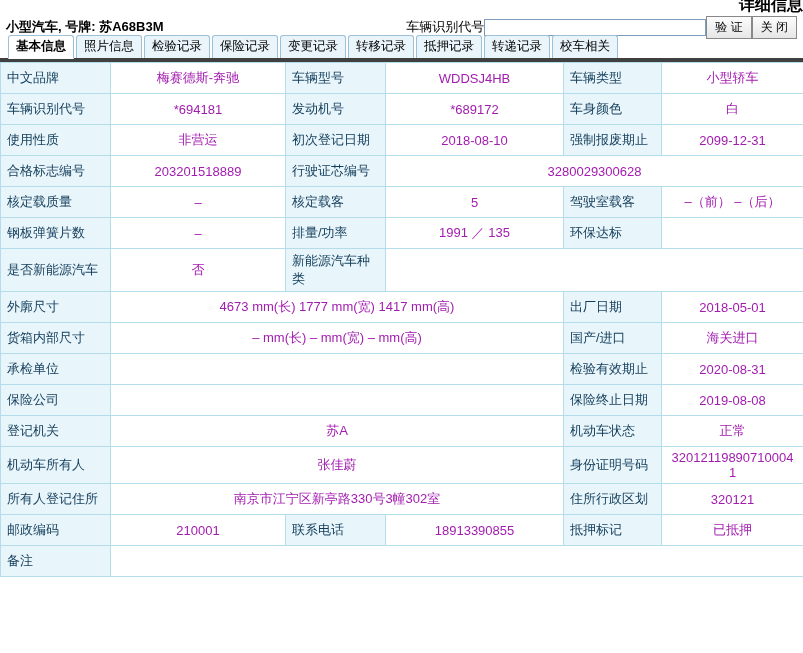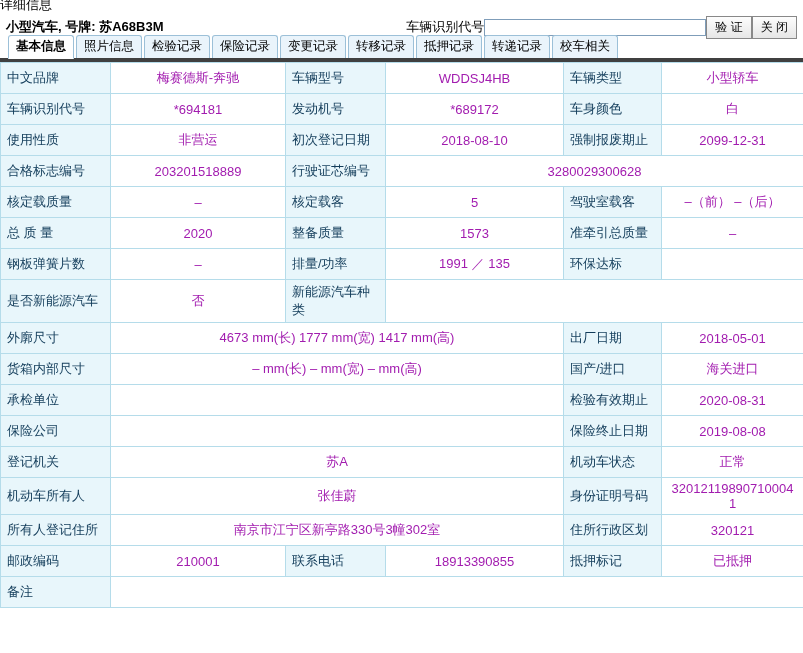--- a/index.html
+++ b/index.html
@@ -11,23 +11,23 @@
   #app {
     width: 803px;
     height: 653px;
     position: relative;
     overflow: hidden;
     background: #ffffff;
     font-size: 13px;
     color: #000000;
   }
   .title-bar {
-    text-align: left;
-    font-weight: normal;
-    font-size: 13px;
+    text-align: right;
+    font-weight: bold;
+    font-size: 16px;
     color: #000;
     height: 14px;
     line-height: 10px;
     overflow: hidden;
   }
   .plate-bar {
     display: flex;
     align-items: center;
     height: 26px;
     padding: 0 6px;
@@ -184,28 +184,20 @@
       </tr>
       <tr>
         <td class="lbl">核定载质量</td>
         <td class="val">–</td>
         <td class="lbl">核定载客</td>
         <td class="val">5</td>
         <td class="lbl">驾驶室载客</td>
         <td class="val">–（前） –（后）</td>
       </tr>
       <tr>
-        <td class="lbl">总 质 量</td>
-        <td class="val">2020</td>
-        <td class="lbl">整备质量</td>
-        <td class="val">1573</td>
-        <td class="lbl">准牵引总质量</td>
-        <td class="val">–</td>
-      </tr>
-      <tr>
         <td class="lbl">钢板弹簧片数</td>
         <td class="val">–</td>
         <td class="lbl">排量/功率</td>
         <td class="val">1991 ／ 135</td>
         <td class="lbl">环保达标</td>
         <td class="val"></td>
       </tr>
       <tr>
         <td class="lbl">是否新能源汽车</td>
         <td class="val">否</td>

